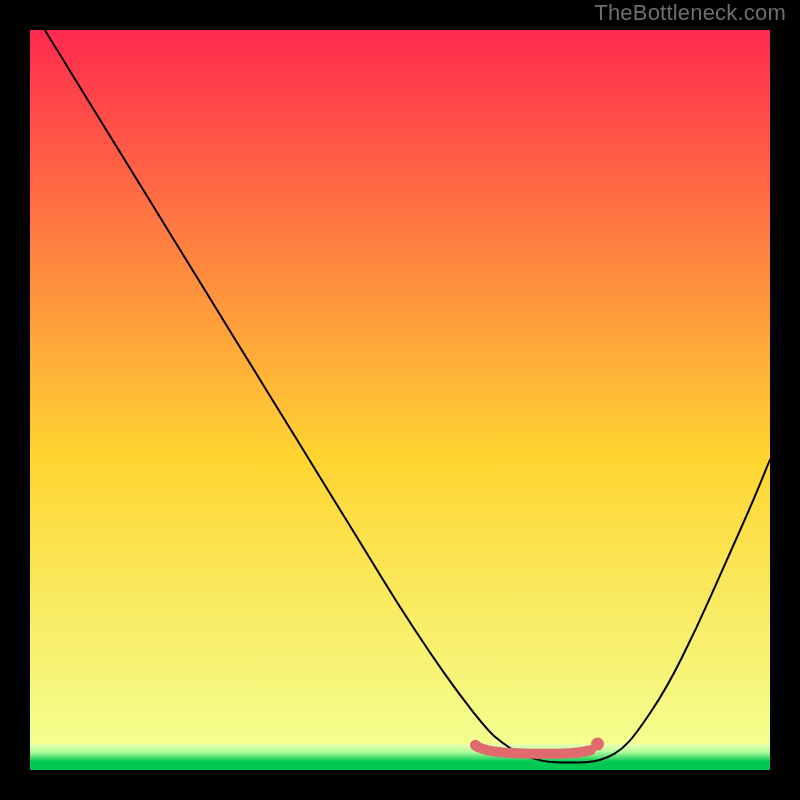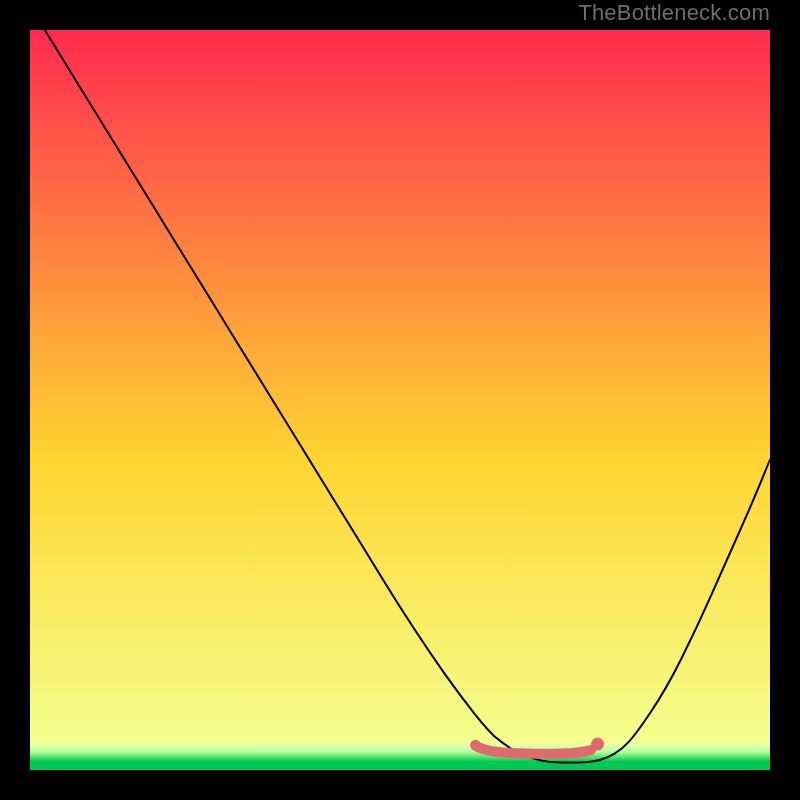--- a/index.html
+++ b/index.html
@@ -50,13 +50,13 @@
 <div class="plot-area" style="left: 30px; top: 30px; width: 740px; height: 740px;">
   <div class="gradient-bg" style="top: 0px; height: 714.1px; background: linear-gradient(rgb(255, 42, 79) 0%, rgb(255, 213, 49) 60%, rgb(244, 255, 143) 100%);"></div>
   <div class="green-band" style="top: 714.1px; height: 25.9px; background: linear-gradient(rgb(234, 255, 180) 0%, rgb(180, 255, 154) 30%, rgb(0, 200, 83) 68%, rgb(0, 200, 83) 100%);"></div>
   <svg class="curve-layer" preserveAspectRatio="none" viewBox="0 0 740 740">
     <path fill="none" d="M 14.8,0 Q 14.8,0 29.6,24.049999999999955 Q 44.4,48.09999999999991 59.2,72.14999999999998 Q 74,96.20000000000005 88.80000000000001,120.25 Q 103.60000000000001,144.29999999999995 118.4,168.34999999999997 Q 133.2,192.39999999999998 148,216.44999999999996 Q 162.8,240.49999999999994 177.60000000000002,264.54999999999995 Q 192.4,288.6 207.2,312.65 Q 222,336.7 236.8,360.75 Q 251.60000000000002,384.8 266.4,408.85 Q 281.2,432.90000000000003 296,456.95000000000005 Q 310.8,481 325.6,505.05 Q 340.40000000000003,529.1 355.20000000000005,553.1500000000001 Q 370,577.2 384.8,599.77 Q 399.6,622.34 414.4,643.4300000000001 Q 429.2,664.52 444,683.02 Q 458.8,701.52 466.20000000000005,707.81 Q 473.6,714.1 481,718.54 Q 488.40000000000003,722.98 495.80000000000007,725.94 Q 503.20000000000005,728.9 510.6,730.38 Q 518,731.86 525.4,732.23 Q 532.8,732.6 540.2,732.6 Q 547.6,732.6 555,732.23 Q 562.4,731.86 569.8,730.01 Q 577.2,728.16 584.6,723.72 Q 592,719.28 599.4,711.14 Q 606.8,703 621.5999999999999,680.8 Q 636.4,658.6 651.2,629 Q 666,599.4 680.8,566.0999999999999 Q 695.5999999999999,532.8 710.3999999999999,499.5 Q 725.1999999999999,466.2 732.5999999999999,447.7 T 740,429.2" stroke="#000000" stroke-width="2" stroke-linecap="round"></path>
     <path fill="none" d="M 447.7,717.06 Q 447.7,717.06 453.25,718.91 Q 458.8,720.76 466.20000000000005,721.685 Q 473.6,722.61 481,722.98 Q 488.40000000000003,723.35 495.80000000000007,723.5350000000001 Q 503.20000000000005,723.72 510.6,723.72 Q 518,723.72 525.4,723.646 Q 532.8,723.572 540.2,723.2760000000001 Q 547.6,722.98 554.26,721.5 T 560.92,720.02" stroke="#e06a6d" stroke-width="10" stroke-linecap="round"></path>
     <circle cx="445.47999999999996" cy="715.21" r="5.5" fill="#e06a6d" stroke="#c94f53" stroke-width="0"></circle>
     <circle cx="567.58" cy="714.1" r="6.5" fill="#e06a6d" stroke="#c94f53" stroke-width="0"></circle>
   </svg>
 </div>
-<div class="watermark" style="right: 30px; top: 0px; margin-left: 38px;">TheBottleneck.com</div>
+<div class="watermark" style="right: 14px; top: 0px; margin-left: 38px;">TheBottleneck.com</div>
 
 </body></html>

